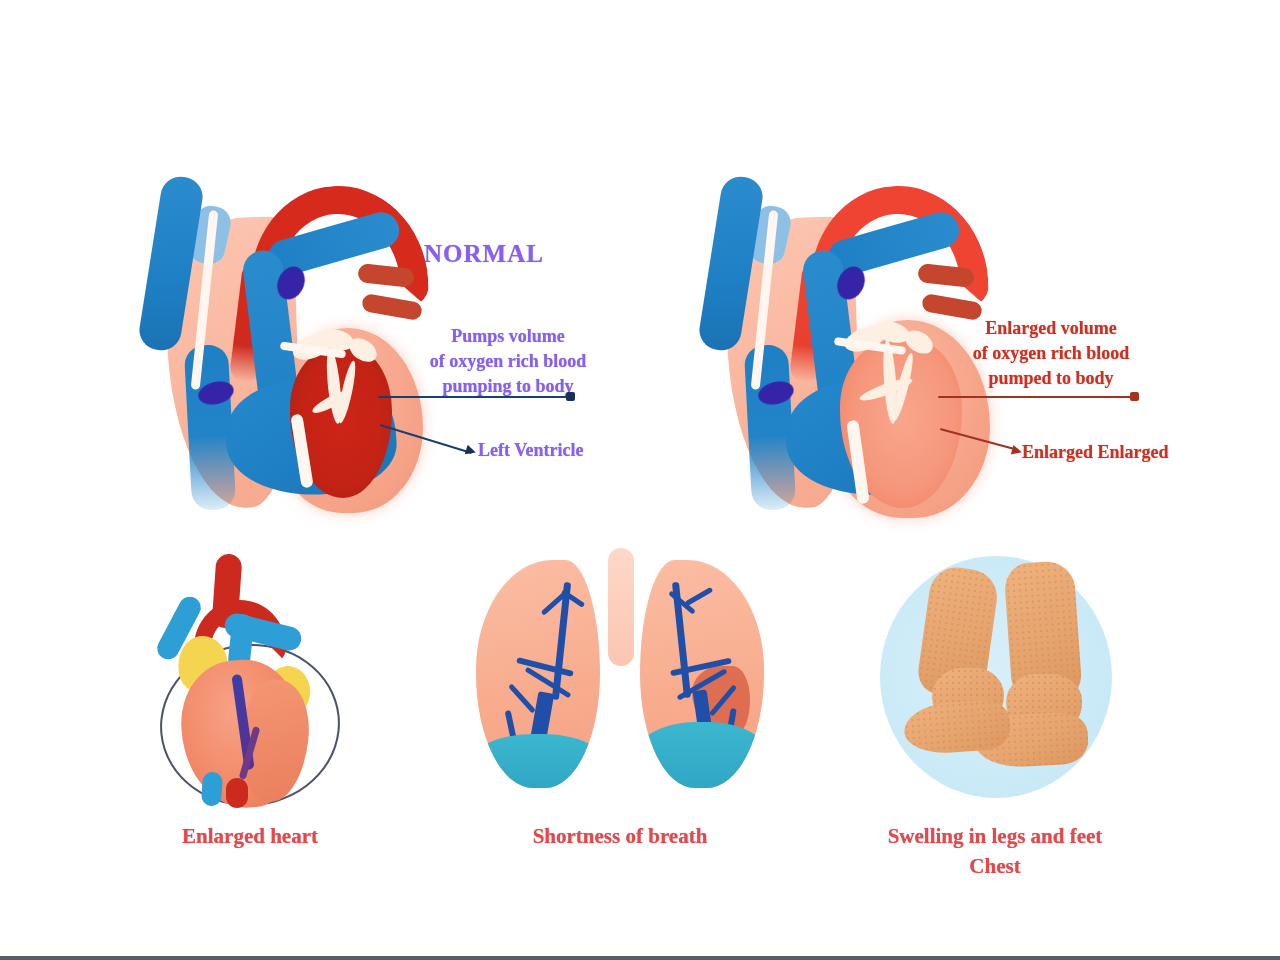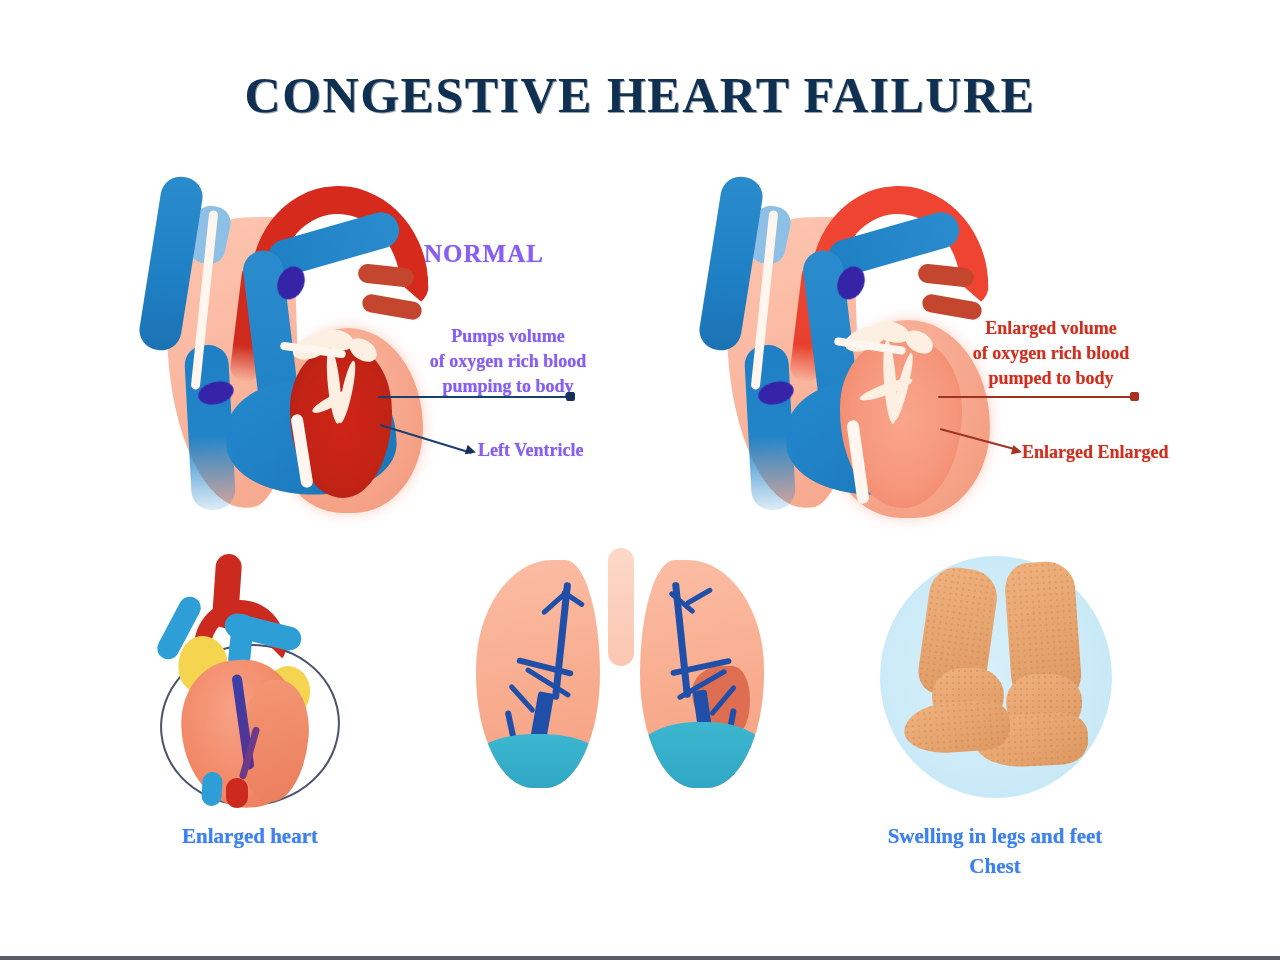--- a/index.html
+++ b/index.html
@@ -380,31 +380,30 @@
   }
   .arrowhead.red-head { border-left-color: #a8321f; }
 
   .caption {
     position: absolute;
     text-align: center;
     font-family: "Liberation Serif", serif;
     font-weight: bold;
     font-size: 21px;
     line-height: 1.42;
-    color: #3b82f6;
+    color: #ef4444;
     filter: blur(.5px);
     text-shadow: 0 0 1px rgba(30,70,110,.5);
   }
 </style>
 </head>
 <body>
 
 <div class="poster">
 
-  <div class="title">CONGESTIVE HEART FAILURE</div>
 
   <div class="stage heart-xs soft" style="left:140px; top:170px;">
 
     <div class="myo">
       <div class="myo-skirt"></div>
       <div class="myo-body"></div>
     </div>
 
     <div class="aorta"></div>
     <div class="aorta-desc"></div>
@@ -549,20 +548,21 @@
       <div class="bronch" style="left:58px; top:130px; width:14px; height:78px; transform:rotate(-8deg);"></div>
       <div class="bronch" style="left:64px; top:138px; width:38px; height:5px;  transform:rotate(-50deg);"></div>
       <div class="bronch" style="left:26px; top:40px;  width:32px; height:5px;  transform:rotate(40deg);"></div>
       <div class="bronch" style="left:44px; top:34px;  width:30px; height:5px;  transform:rotate(-30deg);"></div>
       <div class="bronch" style="left:86px; top:148px; width:6px;  height:56px; transform:rotate(10deg);"></div>
       <div class="fluid deep"></div>
     </div>
   </div>
 
   <div class="caption" style="left:440px; top:822px; width:360px;">
+    <div>Shortness of breath</div>
   </div>
 
   <div class="stage feet soft" style="left:880px; top:556px;">
     <div class="feet-disc"></div>
 
     <div class="foot leg-b">
         <div class="foot-tex"></div>
       </div>
     <div class="foot ankle-b">
         <div class="foot-tex"></div>

